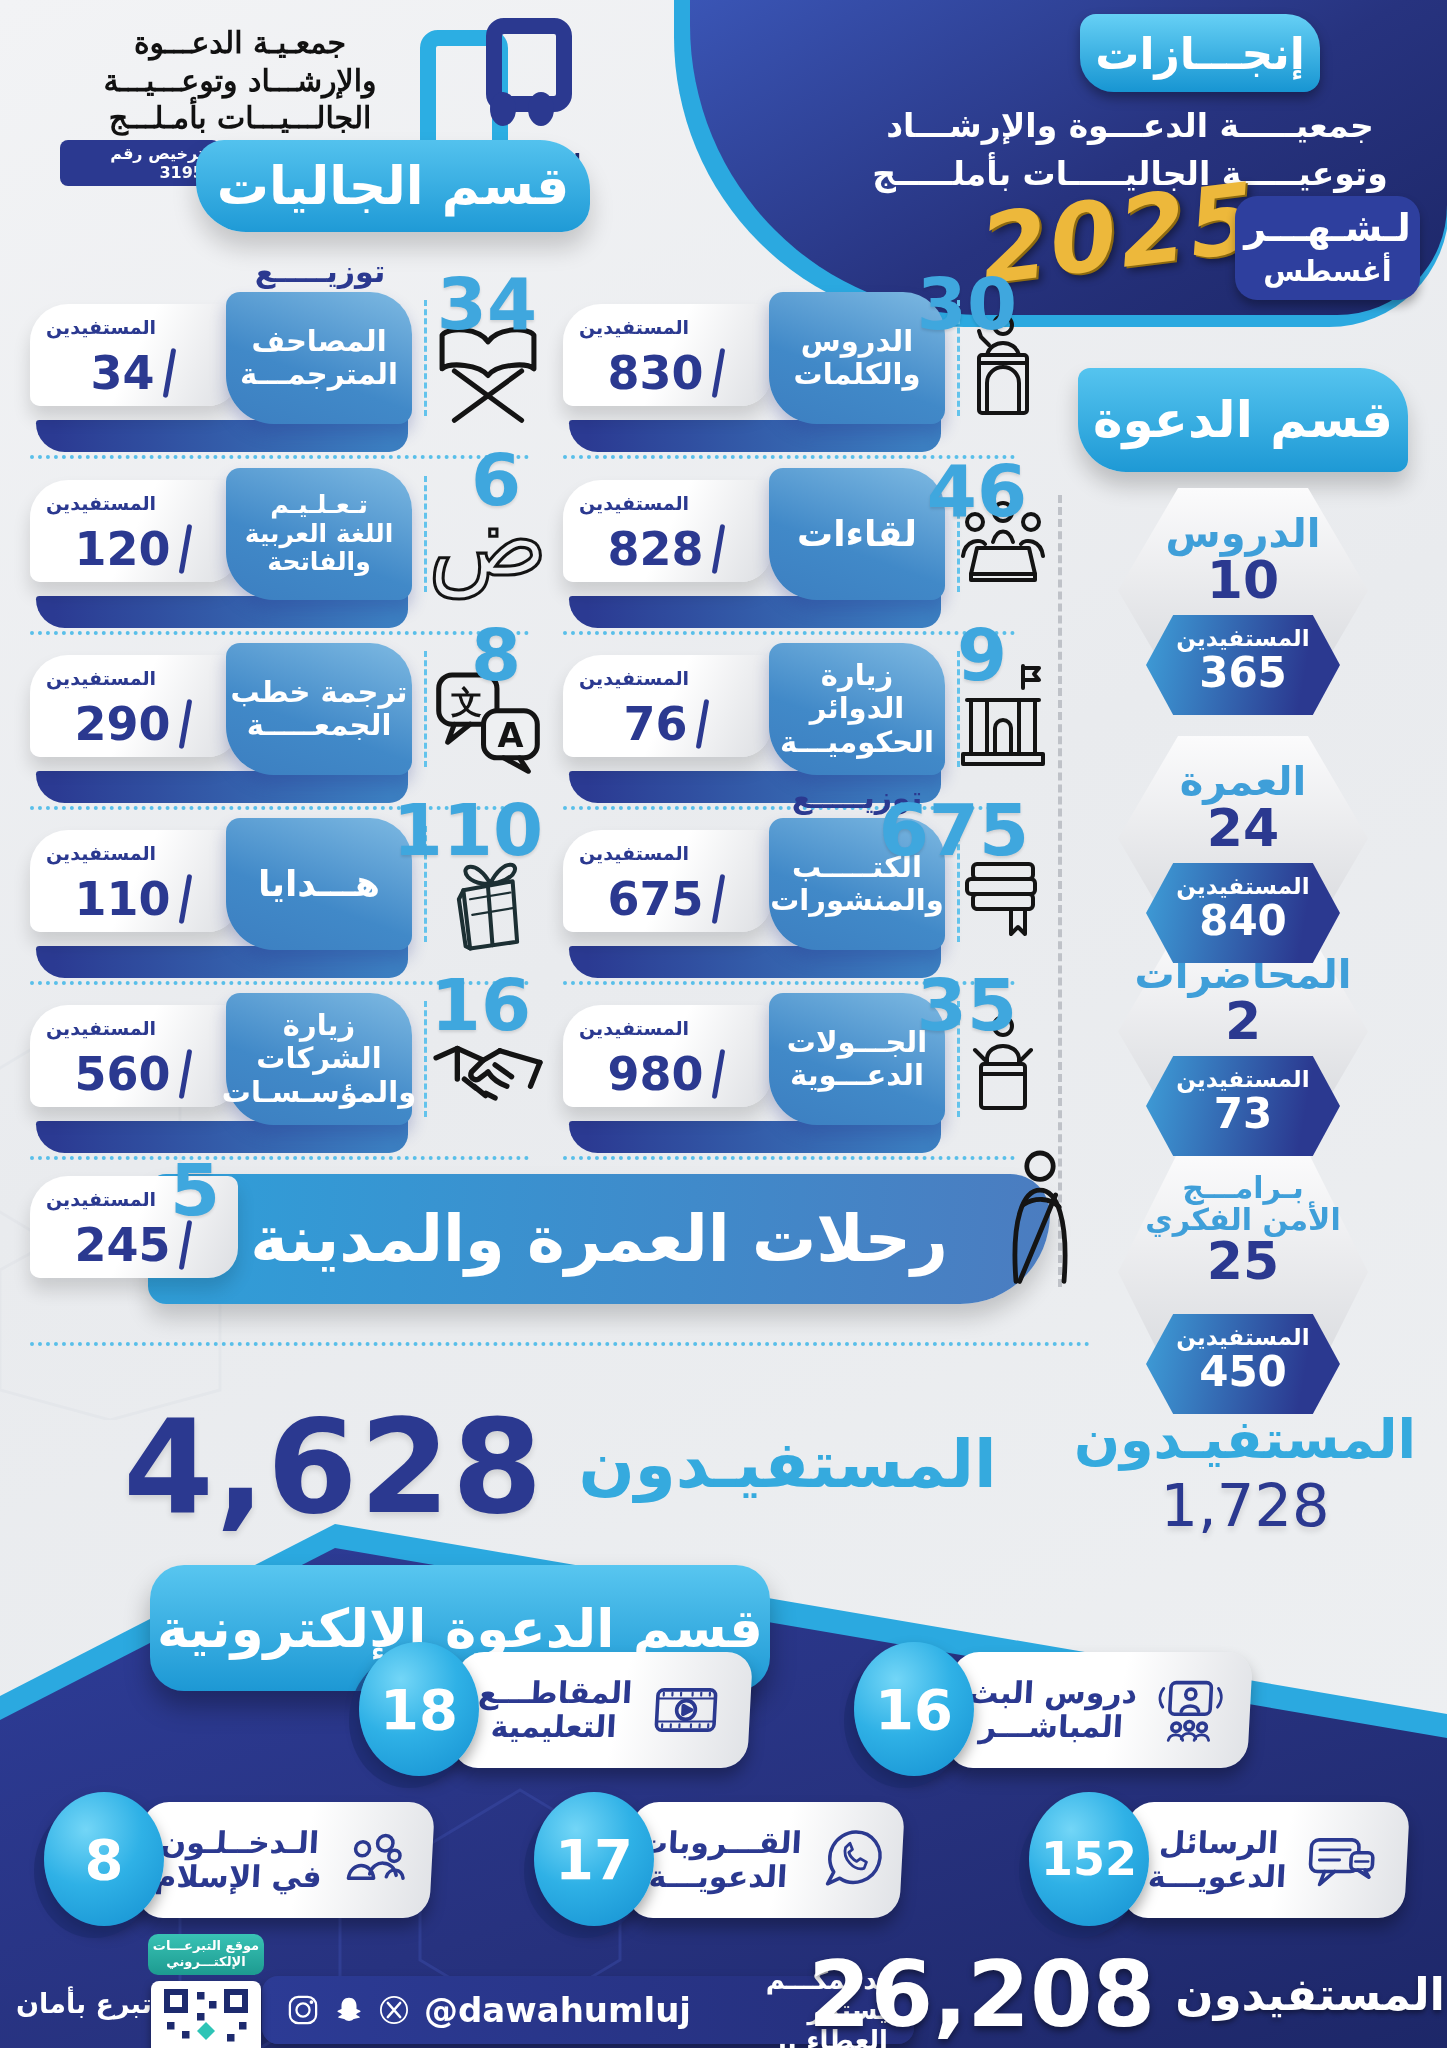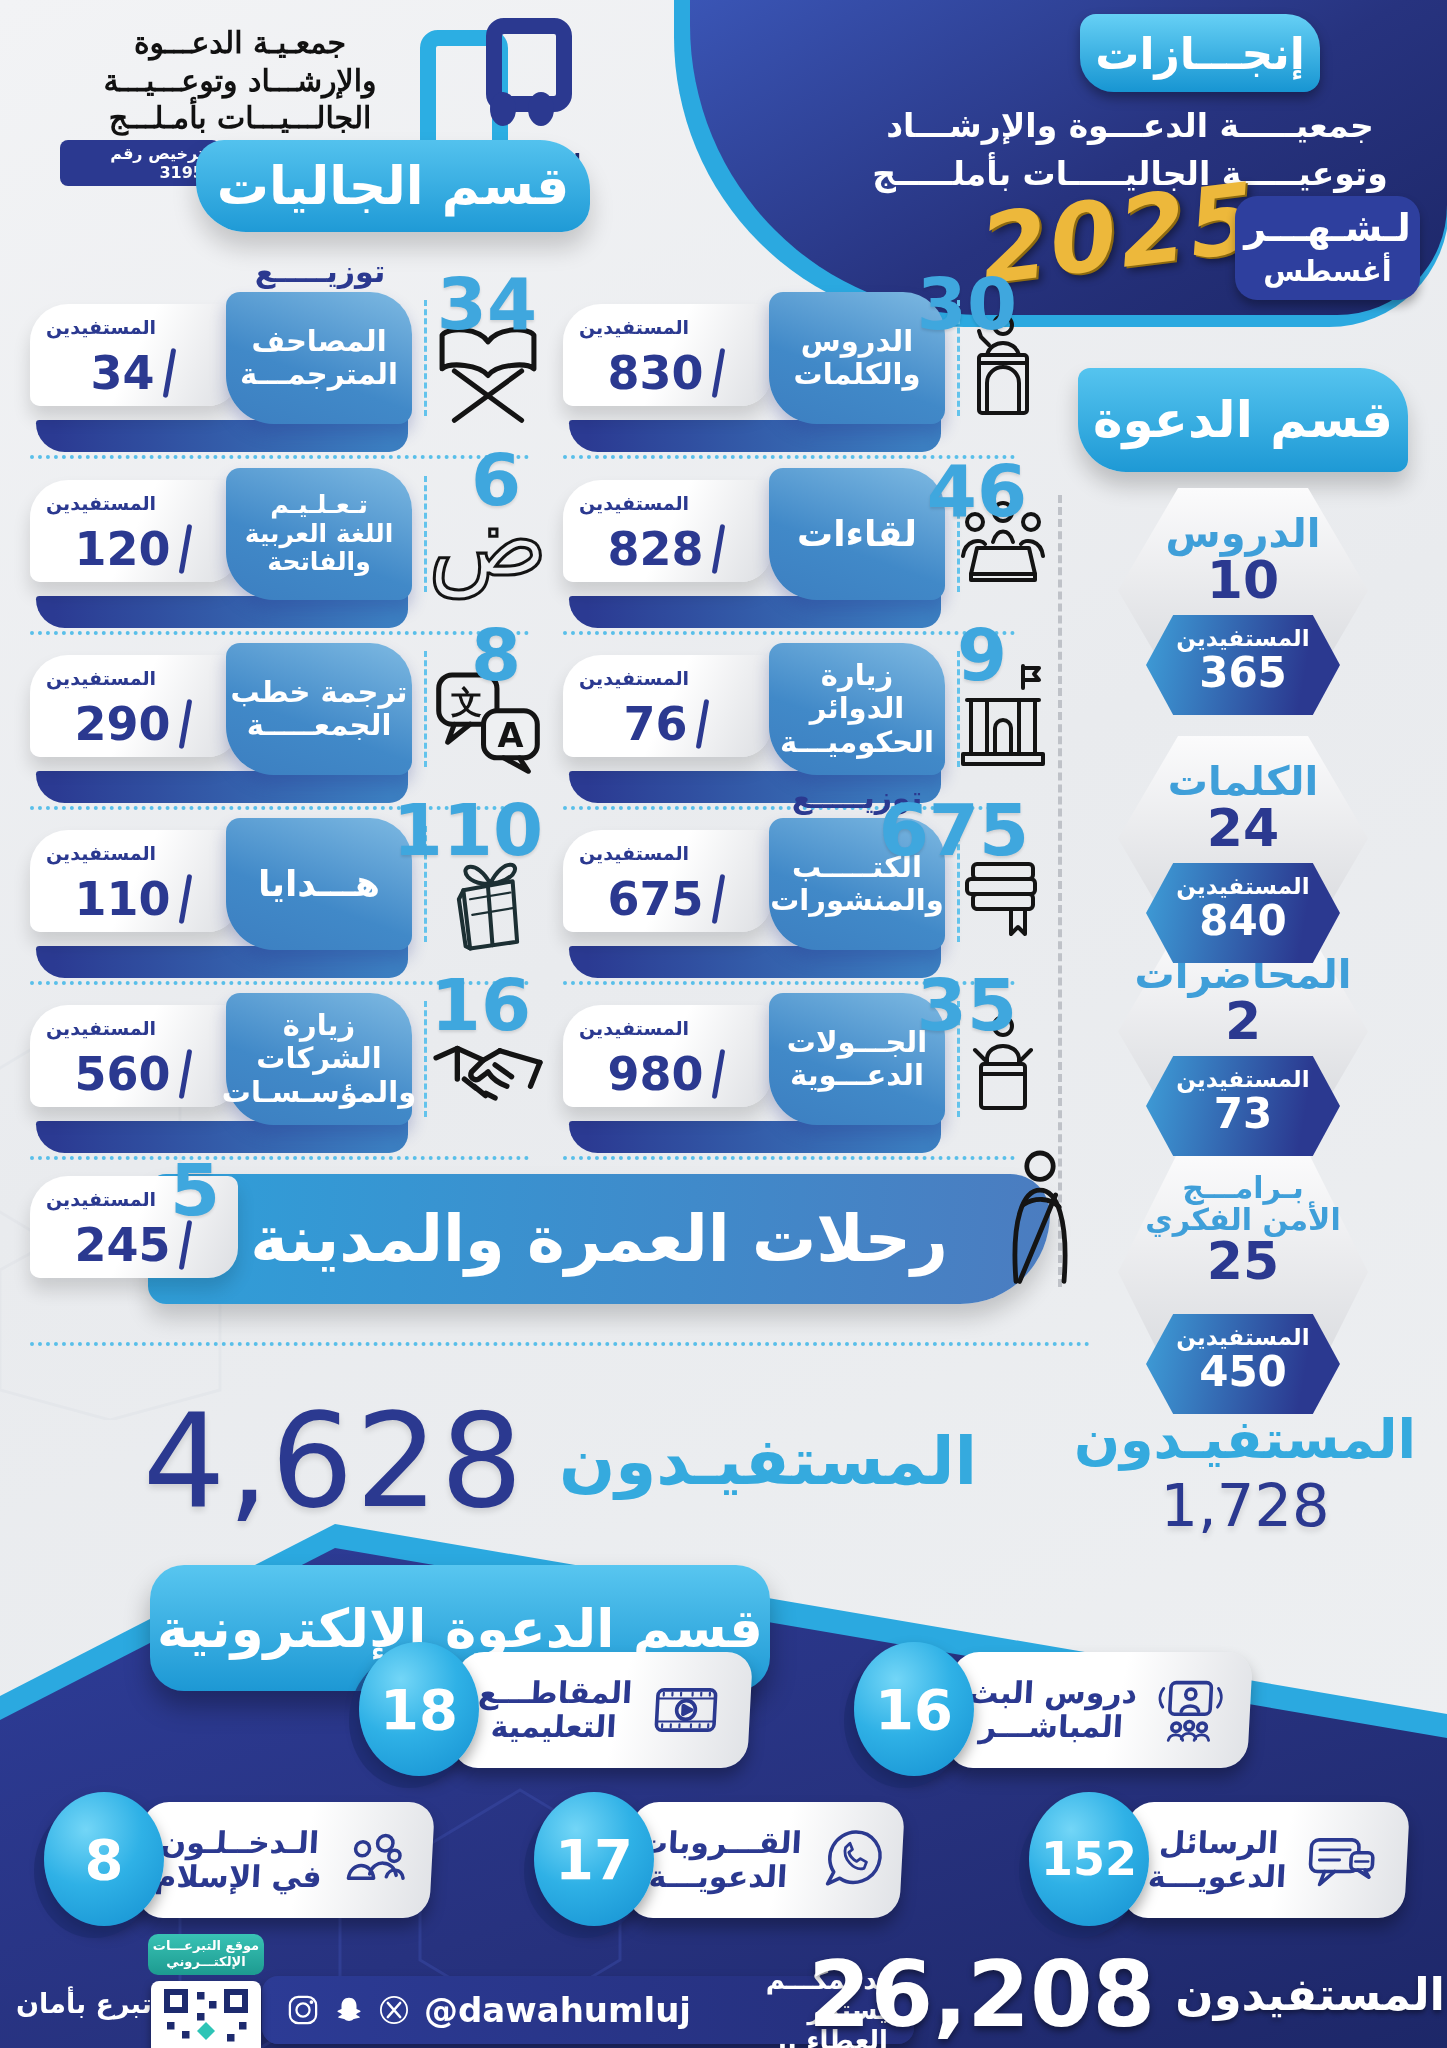--- a/index.html
+++ b/index.html
@@ -96,22 +96,22 @@
     background:linear-gradient(95deg,#2f9fd9 0%,#4b7cc0 100%);
     border-radius:18px 40px 90px 18px;display:flex;align-items:center;justify-content:center;
     color:#fff;font-size:64px;font-weight:bold;box-shadow:0 14px 22px rgba(0,0,0,.18);}
   .wrow .count-card{top:8px;}
   .wrow .dots{right:0;bottom:-10px;}
   .wrow .s-icon{left:950px;top:-24px;width:120px;height:150px;z-index:2;}
   
   .grand{position:absolute;left:205px;top:1385px;width:710px;display:flex;direction:rtl;
     align-items:center;justify-content:center;gap:34px;}
   .grand .lbl{color:#35aade;font-size:66px;font-weight:bold;}
-  .grand .val{color:#2b3990;font-size:130px;font-weight:normal;letter-spacing:2px;direction:ltr;
-    text-shadow:0 4px 6px rgba(0,0,0,.12);}
+  .grand .val{color:#2b3990;font-size:130px;font-weight:bold;letter-spacing:2px;direction:ltr;
+    text-shadow:0 4px 6px rgba(0,0,0,.12);margin-top:6px;}
   
   .vdash{position:absolute;left:1058px;top:495px;height:792px;border-left:4px dashed #bfc2c8;}
   .hex{position:absolute;left:1118px;width:250px;height:205px;}
   .hex .shape{position:absolute;inset:0;background:linear-gradient(180deg,#fbfbfc,#d6d8dc);
     clip-path:polygon(24% 0,76% 0,100% 50%,76% 100%,24% 100%,0 50%);}
   .hex-title{position:relative;padding-top:24px;text-align:center;color:#3f9fd9;font-size:40px;
     font-weight:bold;line-height:1.05;white-space:pre-line;z-index:2;}
   .hex-count{position:relative;text-align:center;color:#2b3990;font-size:52px;font-weight:bold;z-index:2;line-height:1;}
   .hex-inner{position:absolute;left:28px;right:28px;bottom:-22px;height:100px;z-index:3;
     background:linear-gradient(100deg,#3e9ed8 0%,#2b3990 80%);color:#fff;text-align:center;
@@ -477,21 +477,21 @@
     <div class="hex-title">الدروس</div>
     <div class="hex-count">10</div>
     <div class="hex-inner">
       <div class="il">المستفيدين</div>
       <div class="iv">365</div>
     </div>
   </div>
 
   <div class="hex" style="top:736px;">
     <div class="shape"></div>
-    <div class="hex-title">الكلمات</div>
+    <div class="hex-title">العمرة</div>
     <div class="hex-count">24</div>
     <div class="hex-inner">
       <div class="il">المستفيدين</div>
       <div class="iv">840</div>
     </div>
   </div>
 
   <div class="hex" style="top:929px;">
     <div class="shape"></div>
     <div class="hex-title">المحاضرات</div>

